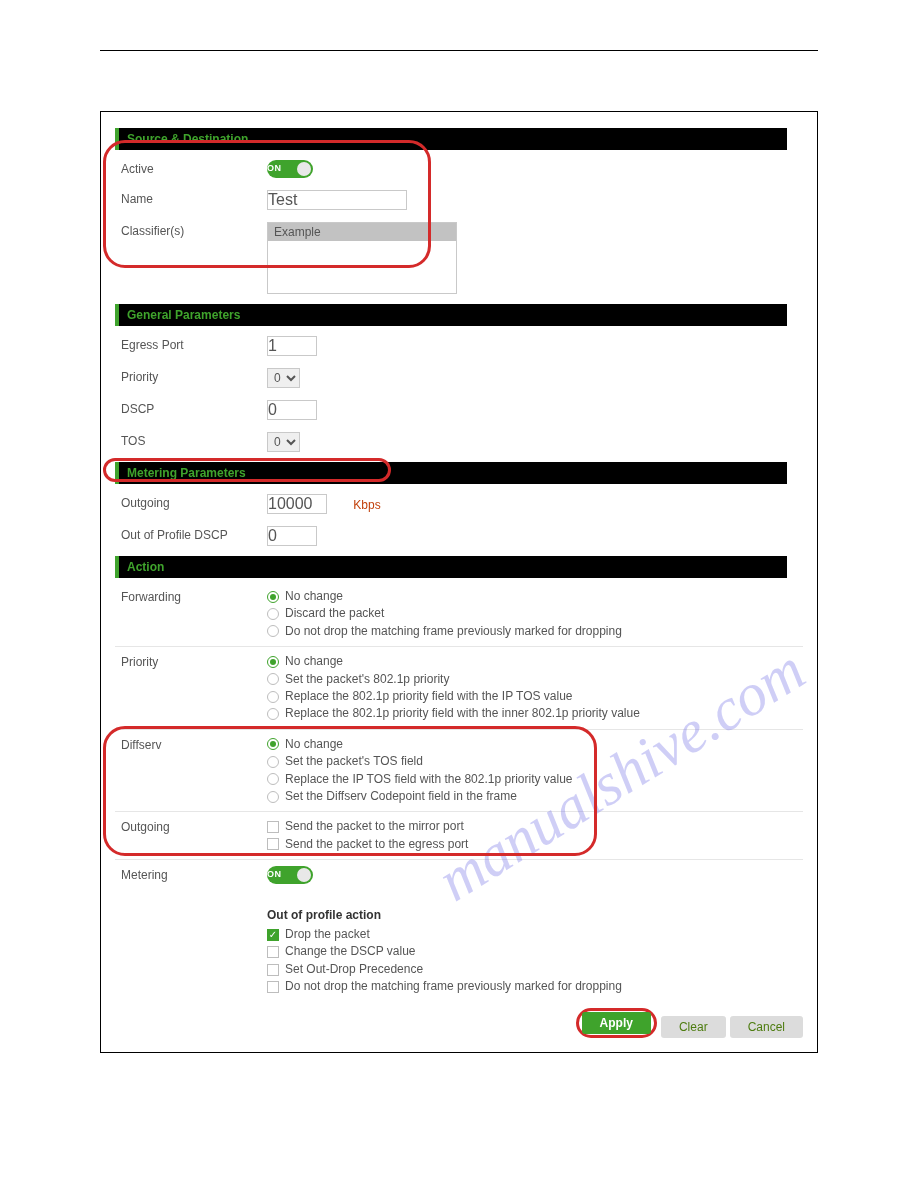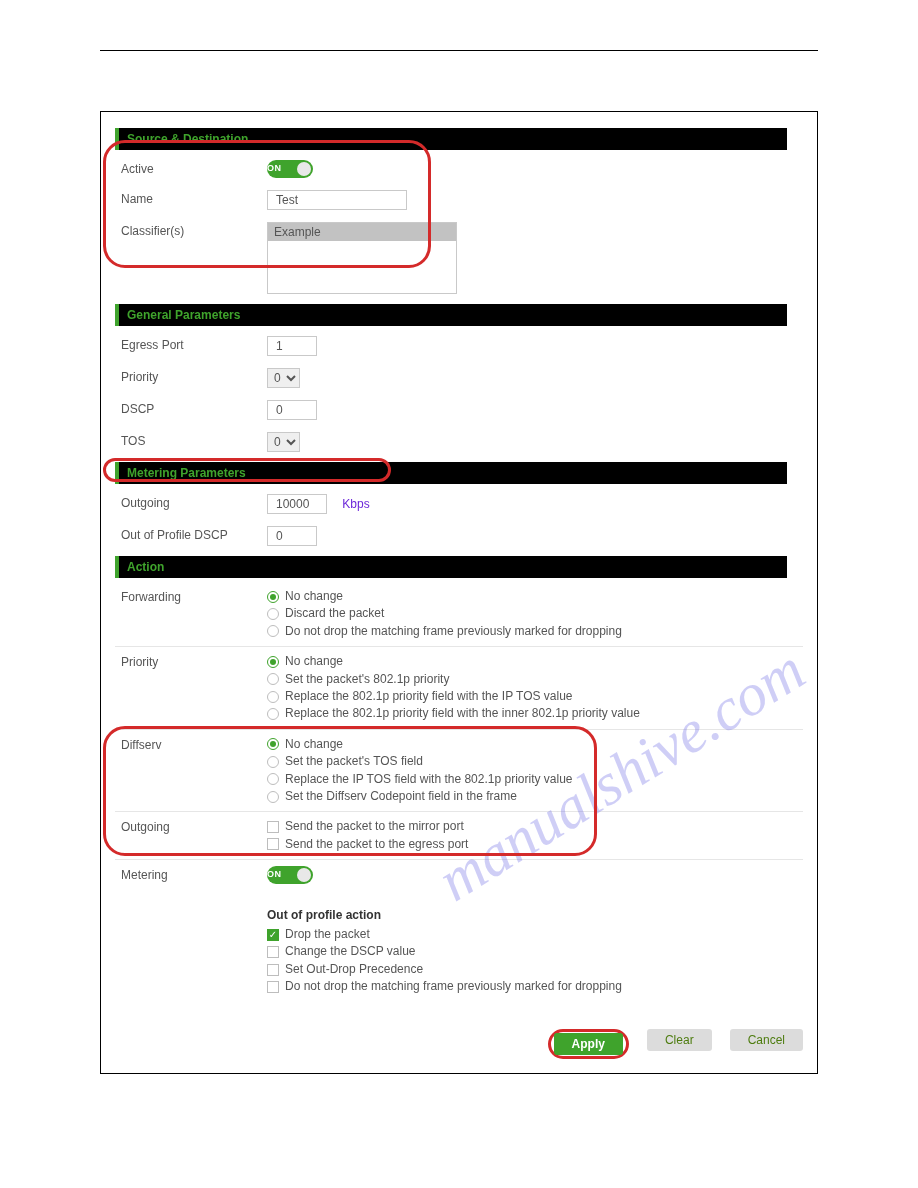--- a/index.html
+++ b/index.html
@@ -48,23 +48,23 @@
   .label-col {
     flex: 0 0 140px;
     color: #555;
     padding-top: 2px;
   }
   .ctrl-col { flex: 1; }
 
   input[type="text"] {
     border: 1px solid #c9c9c9;
     height: 20px;
-    padding: 1px 8px;
+    padding: 1px 0;
     font-family: inherit;
-    font-size: 12px;
+    font-size: 16px;
     color: #555;
   }
   .w-name { width: 140px; }
   .w-small { width: 50px; }
   .w-med  { width: 60px; }
 
   select {
     border: 1px solid #c9c9c9;
     height: 20px;
     font-family: inherit;
@@ -109,21 +109,21 @@
   .toggle-label {
     color: #fff;
     font-size: 9px;
     font-weight: bold;
     position: absolute;
     left: 0;
     top: 3px;
     letter-spacing: 0.5px;
   }
 
-  .kbps { color:#6d28d9; margin-left:12px; }
+  .kbps { color:#c2410c; margin-left:23px; }
 
   
   .radio-line, .check-line {
     display: flex;
     align-items: center;
     gap: 6px;
     line-height: 1.45;
     text-align: center;
   }
   .radio {
@@ -160,23 +160,23 @@
   .oop-title {
     font-weight: bold;
     color: #333;
     margin: 24px 0 4px 0;
   }
 
   
   .btn-row {
     display: flex;
     justify-content: flex-end;
-    gap: 18px;
-    margin-top: 27px;
-    align-items: flex-start;
+    gap: 4px;
+    margin-top: 6px;
+    align-items: flex-end;
   }
   .btn {
     border: none;
     padding: 4px 18px;
     border-radius: 3px;
     font-family: inherit;
     font-size: 12px;
     cursor: pointer;
   }
   .btn-apply { background:#3fa32c; color:#fff; font-weight: 600; }

